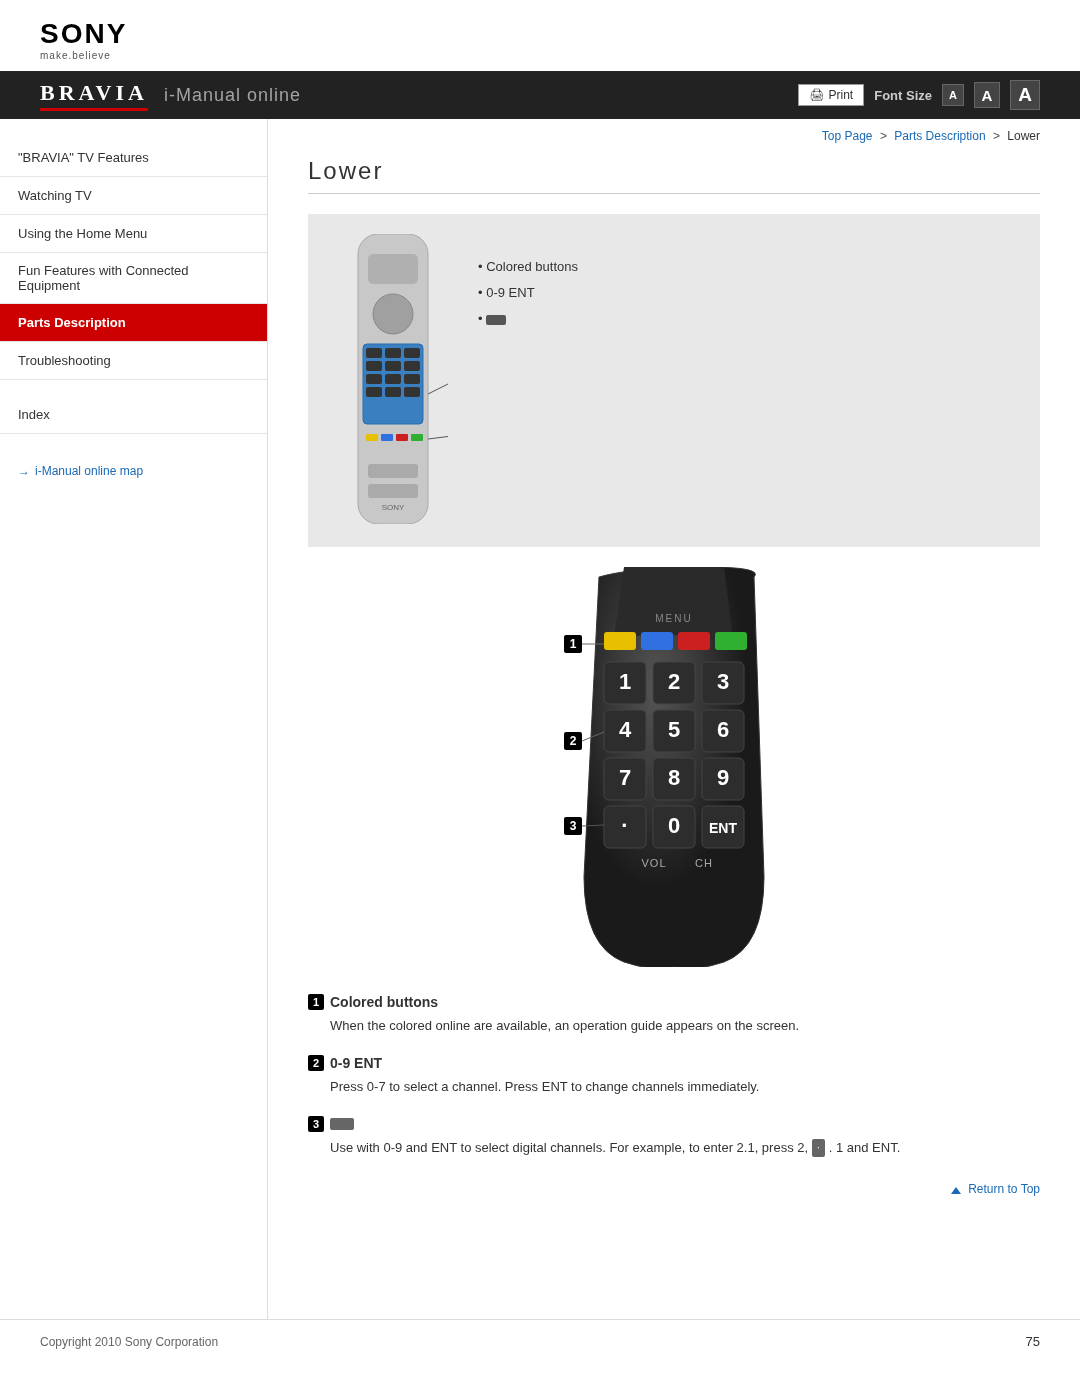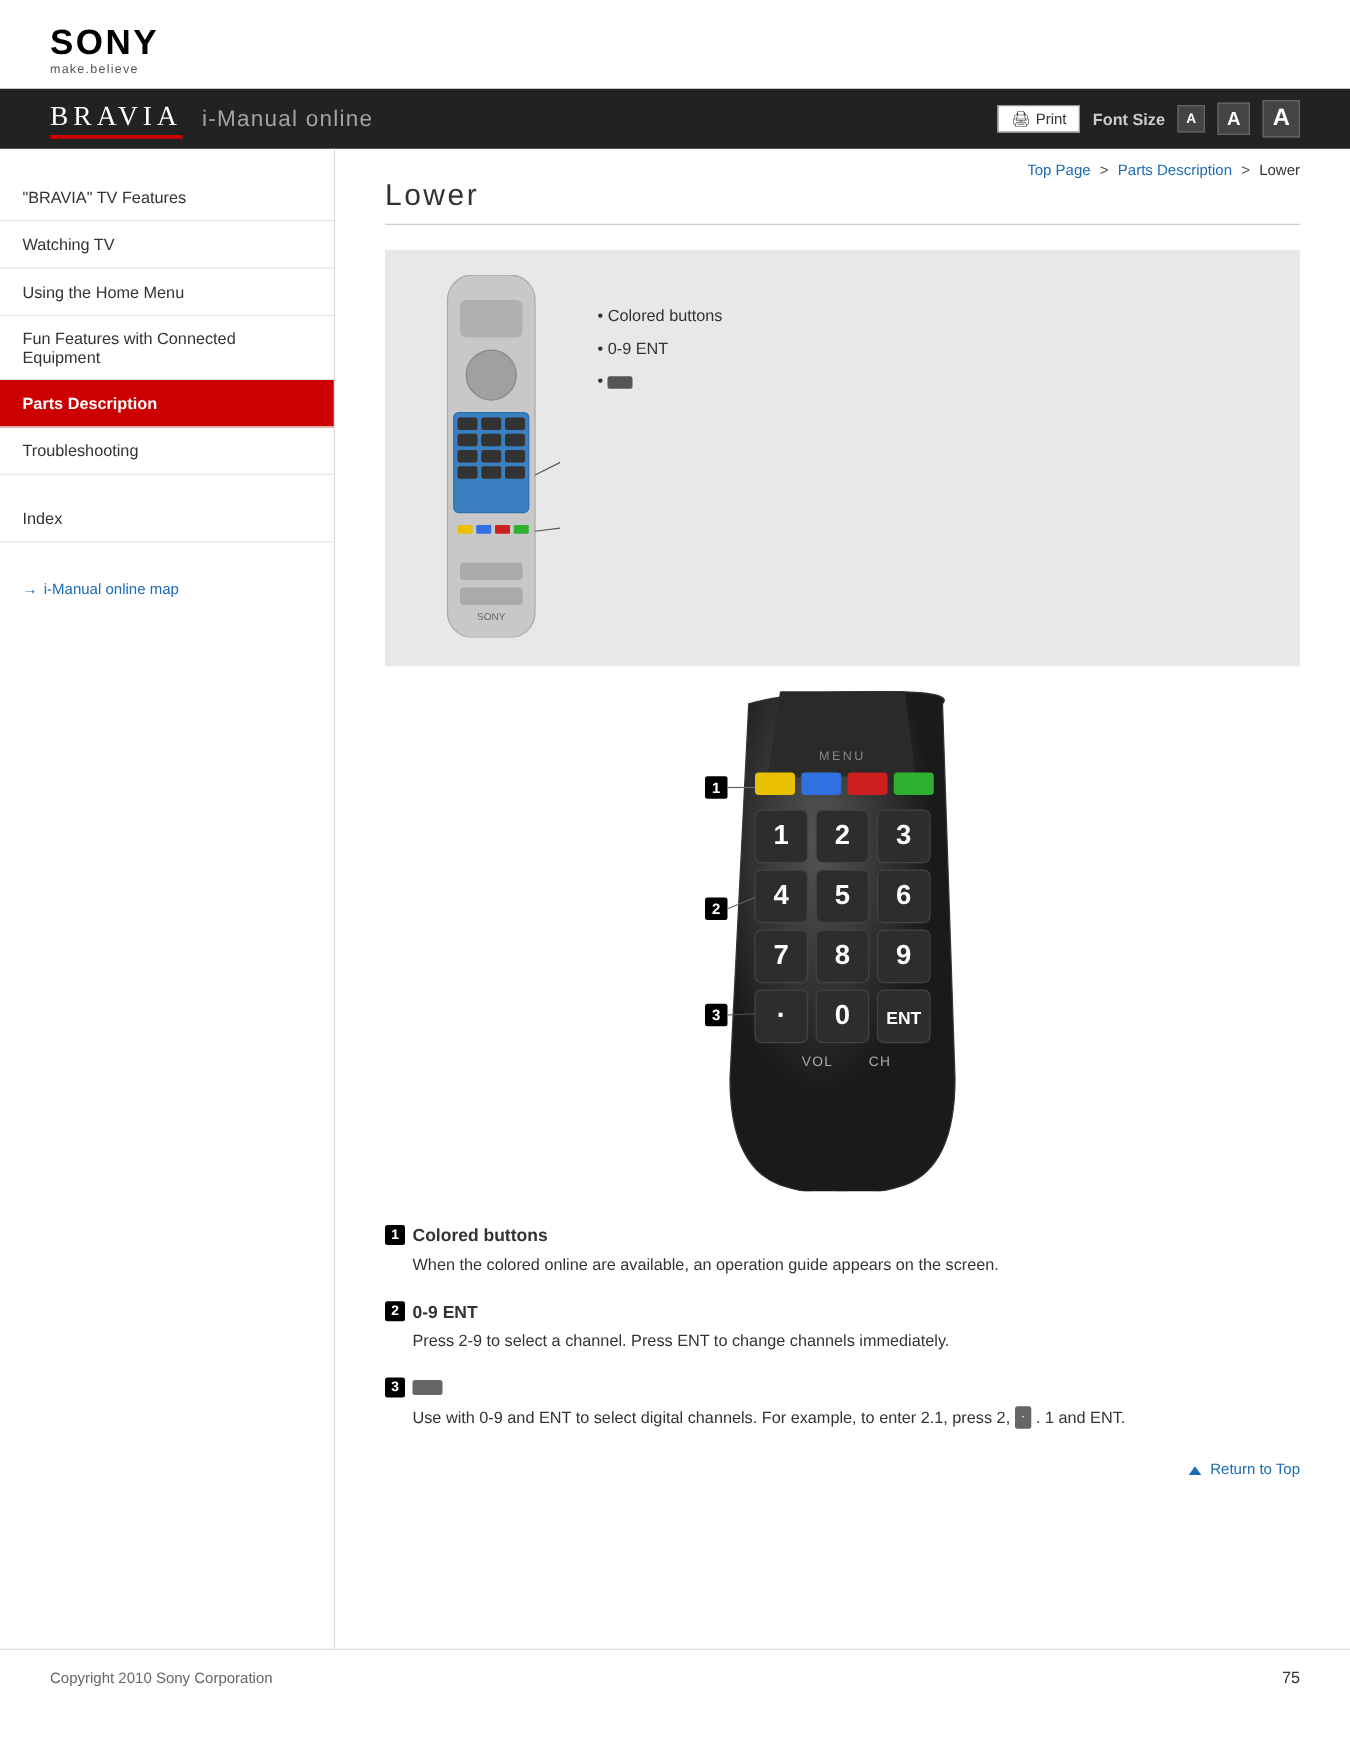--- a/index.html
+++ b/index.html
@@ -7,21 +7,21 @@
 
     
     .top-header { padding: 18px 40px 10px 40px; display: flex; align-items: center; }
     .sony-logo { display: flex; flex-direction: column; }
     .sony-logo .sony-text { font-size: 28px; font-weight: bold; letter-spacing: 2px; color: #000; font-family: Arial, sans-serif; }
     .sony-logo .tagline { font-size: 10px; color: #555; letter-spacing: 1px; }
 
     
     .nav-bar { background: #222; display: flex; align-items: center; padding: 0 40px; height: 48px; justify-content: space-between; }
     .bravia-title { display: flex; align-items: center; gap: 16px; }
-    .bravia-logo { font-family: 'Times New Roman', serif; font-size: 22px; font-weight: normal; color: #fff; letter-spacing: 4px; border-bottom: 3px solid #cc0000; padding-bottom: 2px; }
+    .bravia-logo { font-family: 'Times New Roman', serif; font-size: 22px; font-weight: bold; color: #fff; letter-spacing: 4px; border-bottom: 3px solid #cc0000; padding-bottom: 2px; }
     .imanual-text { color: #a3a3a3; font-size: 18px; letter-spacing: 1px; }
     .nav-right { display: flex; align-items: center; gap: 10px; }
     .print-btn { background: #fff; color: #333; border: 1px solid #999; padding: 3px 10px; font-size: 12px; display: flex; align-items: center; gap: 4px; cursor: pointer; }
     .font-size-label { color: #ccc; font-size: 13px; font-weight: bold; }
     .font-btn { display: inline-flex; align-items: center; justify-content: center; background: #444; color: #fff; border: 1px solid #666; cursor: pointer; font-weight: bold; }
     .font-btn.small { font-size: 11px; width: 22px; height: 22px; }
     .font-btn.medium { font-size: 15px; width: 26px; height: 26px; }
     .font-btn.large { font-size: 19px; width: 30px; height: 30px; }
 
     
@@ -33,21 +33,21 @@
     .sidebar-item.active { background: #cc0000; color: #fff; font-weight: bold; }
     .sidebar-item.group-item { padding: 10px 18px; }
     .sidebar-section-gap { height: 16px; }
     .sidebar-link { padding: 14px 18px; color: #1a6ab5; font-size: 12px; cursor: pointer; display: flex; align-items: center; gap: 5px; }
     .arrow-right { display: inline-block; color: #1a6ab5; }
 
     
     .content { flex: 1; padding: 10px 40px 40px 40px; }
 
     
-    .breadcrumb { text-align: right; font-size: 12px; color: #333; }
+    .breadcrumb { text-align: right; font-size: 12px; color: #333; margin-bottom: 14px; }
     .breadcrumb a { color: #1a6ab5; text-decoration: none; cursor: pointer; }
     .breadcrumb .sep { color: #555; margin: 0 4px; }
     .breadcrumb .current { color: #333; }
 
     
     .page-title { font-size: 24px; font-weight: normal; color: #333; border-bottom: 1px solid #ccc; padding-bottom: 8px; margin-bottom: 20px; letter-spacing: 2px; }
 
     
     .remote-diagram { background: #e8e8e8; padding: 20px 30px; margin-bottom: 20px; display: flex; align-items: flex-start; gap: 30px; min-height: 320px; }
     .remote-img-container { position: relative; }
@@ -280,21 +280,21 @@
         <span>Colored buttons</span>
       </div>
       <div class="section-desc">When the colored online are available, an operation guide appears on the screen.</div>
     </div>
 
     <div class="section-block">
       <div class="section-title">
         <span class="num-badge">2</span>
         <span>0-9 ENT</span>
       </div>
-      <div class="section-desc">Press 2-9 to select a channel. Press ENT to change channels immediately.</div>
+      <div class="section-desc">Press 0-7 to select a channel. Press ENT to change channels immediately.</div>
     </div>
 
     <div class="section-block">
       <div class="section-title">
         <span class="num-badge">3</span>
         <span class="dot-icon" style="width:24px; height:12px; background:#666; border-radius:2px;"></span>
       </div>
       <div class="section-desc">
         <span>Use with 0-9 and ENT to select digital channels. For example, to enter 2.1, press 2,</span>
         <span class="inline-btn">·</span>

